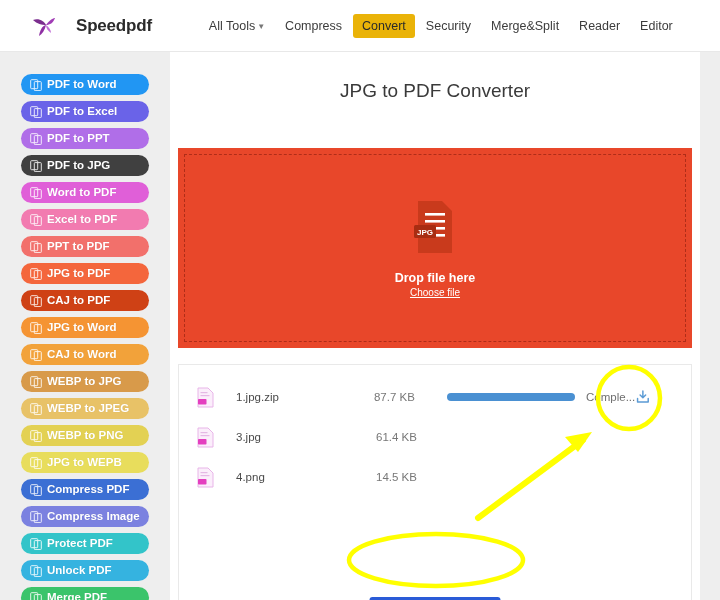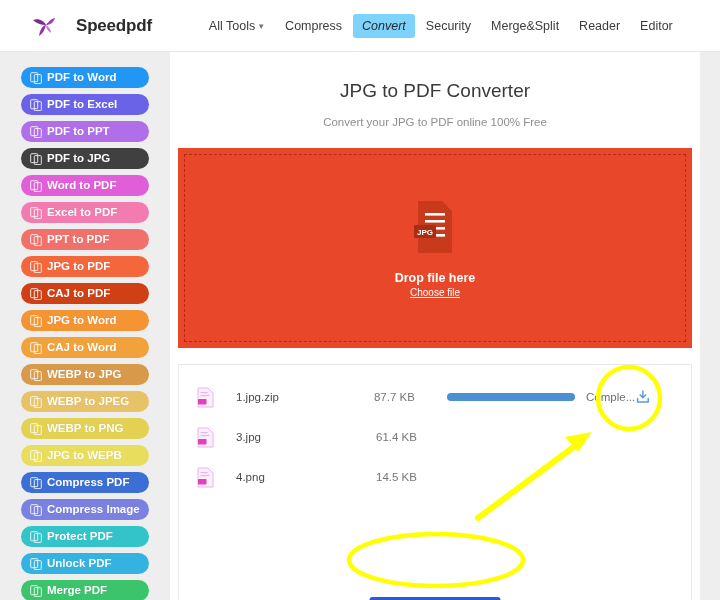--- a/index.html
+++ b/index.html
@@ -57,42 +57,41 @@
   }
   .nav-item {
     font-size: 12.5px;
     color: #3c3c3c;
     padding: 5px 9px;
     border-radius: 3px;
     white-space: nowrap;
     cursor: pointer;
   }
   .nav-item.active {
-    background: #7dd3fc;
+    background: #eab308;
     color: #2a2a2a;
-    font-style: italic;
   }
   .nav-item .chev {
     font-size: 8px;
     color: #777;
     margin-left: 2px;
     position: relative;
     top: -1px;
   }
 
   
   .sidebar {
     position: absolute;
     left: 0;
     top: 52px;
     width: 170px;
     height: 548px;
     background: #eeeeee;
     overflow: hidden;
-    padding-top: 15px;
+    padding-top: 22px;
     box-sizing: border-box;
   }
   .side-item {
     width: 128px;
     height: 21px;
     margin: 0 auto 6px auto;
     border-radius: 11px;
     display: flex;
     align-items: center;
     color: #ffffff;
@@ -434,21 +433,20 @@
         <svg class="side-ico" viewBox="0 0 12 12">
           <rect x="0.7" y="0.7" width="7" height="9" rx="0.8" fill="none" stroke="#ffffff" stroke-width="1"></rect>
           <rect x="4.3" y="2.6" width="7" height="9" rx="0.8" fill="none" stroke="#ffffff" stroke-width="1"></rect>
         </svg>
         <span class="side-label">Merge PDF</span>
       </div>
     </div>
 
   <div class="main">
     <div class="page-title">JPG to PDF Converter</div>
-    <div class="page-sub">Convert your JPG to PDF online 100% Free</div>
 
     <div class="dropzone">
       <div class="dropzone-inner">
         <svg class="dz-icon" viewBox="0 0 46 56">
           <path d="M6 2 h24 l10 10 v42 h-34 z" fill="#c93a1c"></path>
           <rect x="13" y="14" width="20" height="2.6" fill="#ffffff"></rect>
           <rect x="13" y="21" width="20" height="2.6" fill="#ffffff"></rect>
           <rect x="24" y="28" width="9" height="2.6" fill="#ffffff"></rect>
           <rect x="24" y="35" width="9" height="2.6" fill="#ffffff"></rect>
           <rect x="2" y="26" width="22" height="13" rx="1.5" fill="#a82d12"></rect>

